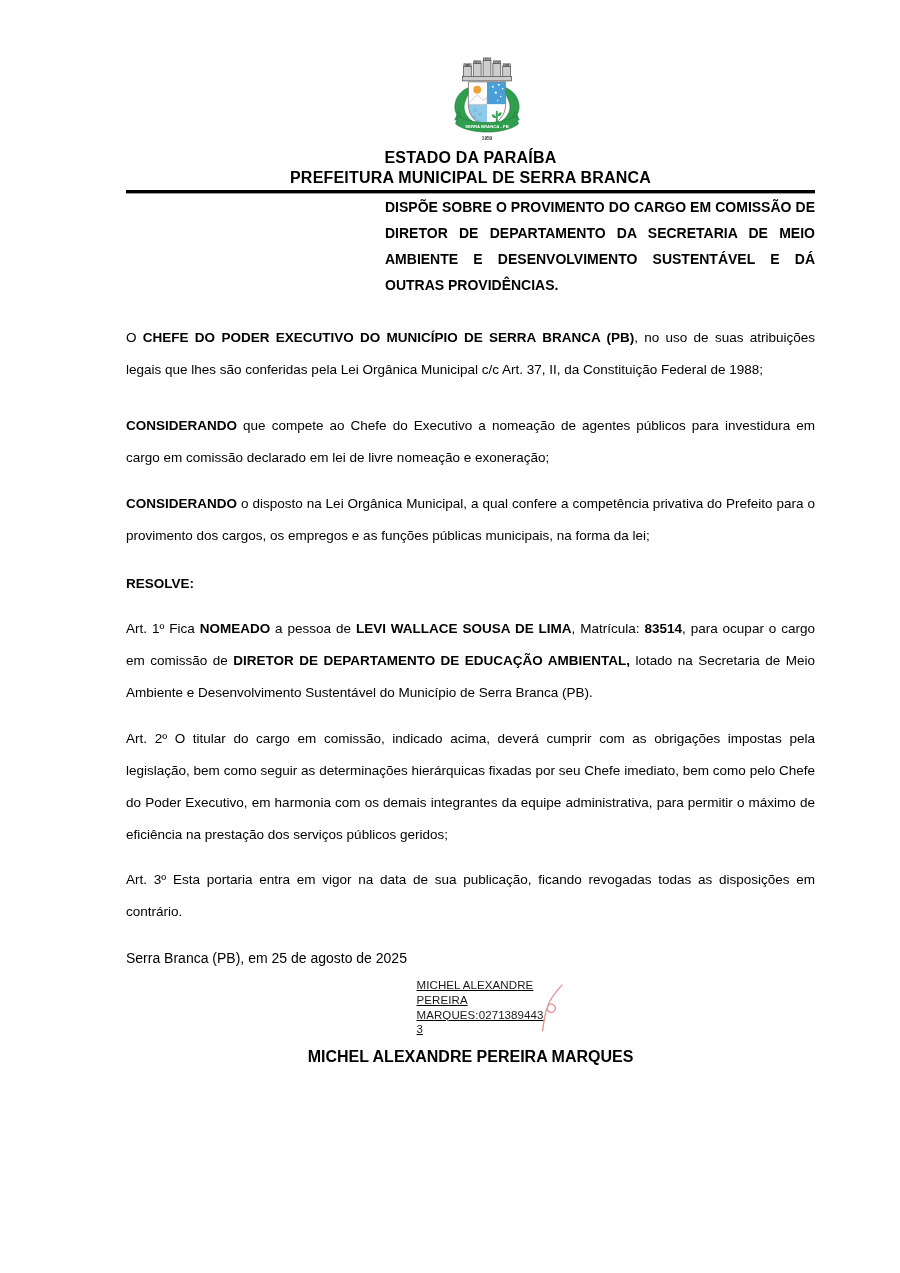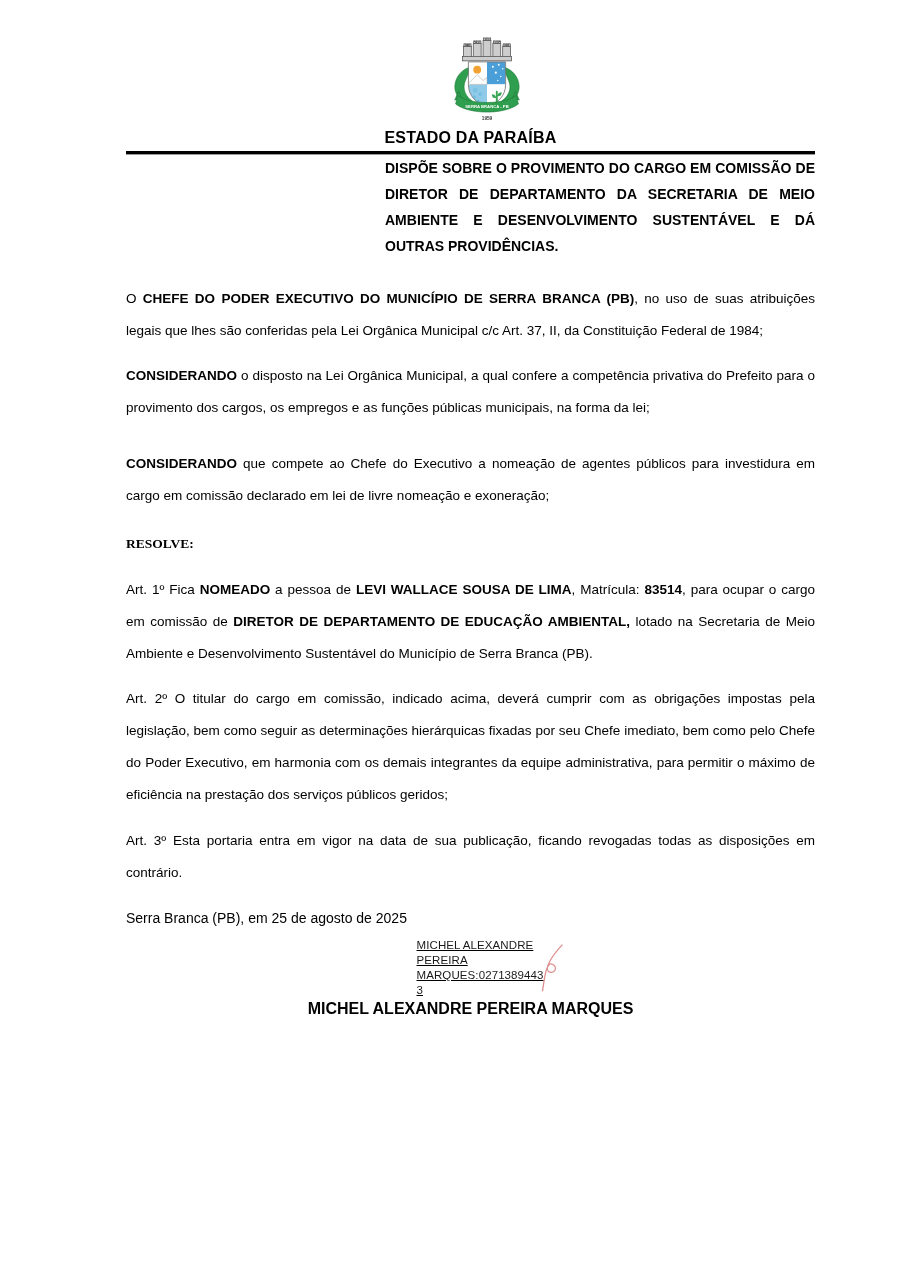--- a/index.html
+++ b/index.html
@@ -2,21 +2,21 @@
 <html><head>
 <meta charset="utf-8">
 <style>
   * { box-sizing: border-box; }
   html, body { margin: 0; padding: 0; }
   body {
     width: 900px; height: 1273px; background: #ffffff;
     font-family: "Liberation Sans", sans-serif; color: #000;
     overflow: hidden;
   }
-  .page { width: 900px; height: 1273px; padding: 32px 85px 0 126px; }
+  .page { width: 900px; height: 1273px; padding: 52px 85px 0 126px; }
   .content { width: 689px; }
 
   
   .crest-wrap { text-align: center; transform: translateX(16px); height: 95px; }
   .org-block { text-align: center; margin-top: 1px; }
   .org-line1 { font-weight: bold; font-size: 16px; line-height: 19.5px; letter-spacing: .2px; }
   .org-line2 { font-weight: bold; font-size: 16px; line-height: 19.5px; letter-spacing: .2px; }
   .org-line3 { font-weight: bold; font-size: 15.5px; line-height: 19.5px; }
   .divider { height: 4px; background: #000; margin-top: 3px; border-bottom: 1px solid #9a9a9a; }
 
@@ -25,41 +25,41 @@
   .ementa {
     margin-left: 259px; 
     font-weight: bold; font-size: 14px; line-height: 26px;
     text-align: justify;
   }
   .para { font-size: 13.5px; line-height: 32px; text-align: justify; }
   .para .b { font-weight: bold; }
   .p1 { margin-top: 24px; }
   .p2 { margin-top: 8px; }
   .p3 { margin-top: 24px; }
-  .p4 { margin-top: 16px; font-family: Liberation Serif, serif; }
+  .p4 { margin-top: 16px; }
   .p5 { margin-top: 6px; }
   .p6 { margin-top: 0; }
   .p7 { }
   .dateline { font-size: 14px; line-height: 32px; margin-top: 0; }
 
   
   .stamp {
     display: flex; justify-content: center; align-items: center;
     margin-top: 2px; transform: translateX(22px); height: 64px; text-decoration: underline;
   }
   .stamp-left {
     width: 120px; font-size: 11.5px; line-height: 14.8px;
     color: #1a1a1a; white-space: pre-line; letter-spacing: .1px;
   }
   .stamp-swoosh { width: 26px; height: 60px; margin: 0 4px 0 2px; flex: 0 0 auto; }
   .stamp-right {
     width: 138px; font-size: 8.6px; line-height: 10.6px;
     color: #1a1a1a; white-space: pre-line; padding-top: 3px;
   }
-  .signer-name { text-align: center; font-weight: bold; font-size: 16px; line-height: 18px; margin-top: 0; }
+  .signer-name { text-align: center; font-weight: bold; font-size: 16px; line-height: 18px; margin-top: 8px; }
   .signer-title { text-align: center; font-weight: bold; font-size: 15px; line-height: 17px; margin-top: 15px; }
 
   svg text { font-family: "Liberation Sans", sans-serif; }
 </style>
 </head>
 <body>
 
 <div class="page">
   <div class="content">
 
@@ -126,29 +126,30 @@
         <path d="M31 27 H69 V50 C69 62 61 69 50 73 C39 69 31 62 31 50 Z" fill="none" stroke="#777" stroke-width="0.9"></path>
 
         <path d="M20 61 C32 71 68 71 80 61 L82 70 C68 81 32 81 18 70 Z" fill="#2f9e4e" stroke="#1f7a3a" stroke-width="0.6"></path>
         <text x="50" y="73.6" text-anchor="middle" font-size="4.3" font-weight="bold" fill="#ffffff">SERRA BRANCA - PB</text>
         <text x="50" y="86.5" text-anchor="middle" font-size="4.8" font-weight="bold" fill="#3a3a3a">1959</text>
       </svg>
     </div>
 
     <div class="org-block">
       <div class="org-line1">ESTADO DA PARAÍBA</div>
+      <div class="org-line2">PREFEITURA MUNICIPAL DE SERRA BRANCA</div>
     </div>
     <div class="divider"></div>
 
 
     <div class="ementa">DISPÕE SOBRE O PROVIMENTO DO CARGO EM COMISSÃO DE DIRETOR DE DEPARTAMENTO DA SECRETARIA DE MEIO AMBIENTE E DESENVOLVIMENTO SUSTENTÁVEL E DÁ OUTRAS PROVIDÊNCIAS.</div>
 
-    <p class="para p1"><span>O </span><span class="b">CHEFE DO PODER EXECUTIVO DO MUNICÍPIO DE SERRA BRANCA (PB)</span><span>, no uso de suas atribuições legais que lhes são conferidas pela Lei Orgânica Municipal c/c Art. 37, II, da Constituição Federal de 1984;</span></p>
+    <p class="para p1"><span>O </span><span class="b">CHEFE DO PODER EXECUTIVO DO MUNICÍPIO DE SERRA BRANCA (PB)</span><span>, no uso de suas atribuições legais que lhes são conferidas pela Lei Orgânica Municipal c/c Art. 37, II, da Constituição Federal de 1988;</span></p>
+    <p class="para p3"><span class="b">CONSIDERANDO</span><span> que compete ao Chefe do Executivo a nomeação de agentes públicos para investidura em cargo em comissão declarado em lei de livre nomeação e exoneração;</span></p>
     <p class="para p2"><span class="b">CONSIDERANDO</span><span> o disposto na Lei Orgânica Municipal, a qual confere a competência privativa do Prefeito para o provimento dos cargos, os empregos e as funções públicas municipais, na forma da lei;</span></p>
-    <p class="para p3"><span class="b">CONSIDERANDO</span><span> que compete ao Chefe do Executivo a nomeação de agentes públicos para investidura em cargo em comissão declarado em lei de livre nomeação e exoneração;</span></p>
     <p class="para p4"><span class="b">RESOLVE:</span></p>
     <p class="para p5"><span>Art. 1º Fica </span><span class="b">NOMEADO</span><span> a pessoa de </span><span class="b">LEVI WALLACE SOUSA DE LIMA</span><span>, Matrícula: </span><span class="b">83514</span><span>, para ocupar o cargo em comissão de </span><span class="b">DIRETOR DE DEPARTAMENTO DE EDUCAÇÃO AMBIENTAL,</span><span> lotado na Secretaria de Meio Ambiente e Desenvolvimento Sustentável do Município de Serra Branca (PB).</span></p>
     <p class="para p6"><span>Art. 2º O titular do cargo em comissão, indicado acima, deverá cumprir com as obrigações impostas pela legislação, bem como seguir as determinações hierárquicas fixadas por seu Chefe imediato, bem como pelo Chefe do Poder Executivo, em harmonia com os demais integrantes da equipe administrativa, para permitir o máximo de eficiência na prestação dos serviços públicos geridos;</span></p>
     <p class="para p7"><span>Art. 3º Esta portaria entra em vigor na data de sua publicação, ficando revogadas todas as disposições em contrário.</span></p>
 
     <div class="dateline">Serra Branca (PB), em 25 de agosto de 2025</div>
 
     <div class="stamp">
       <div class="stamp-left">MICHEL ALEXANDRE
 PEREIRA

